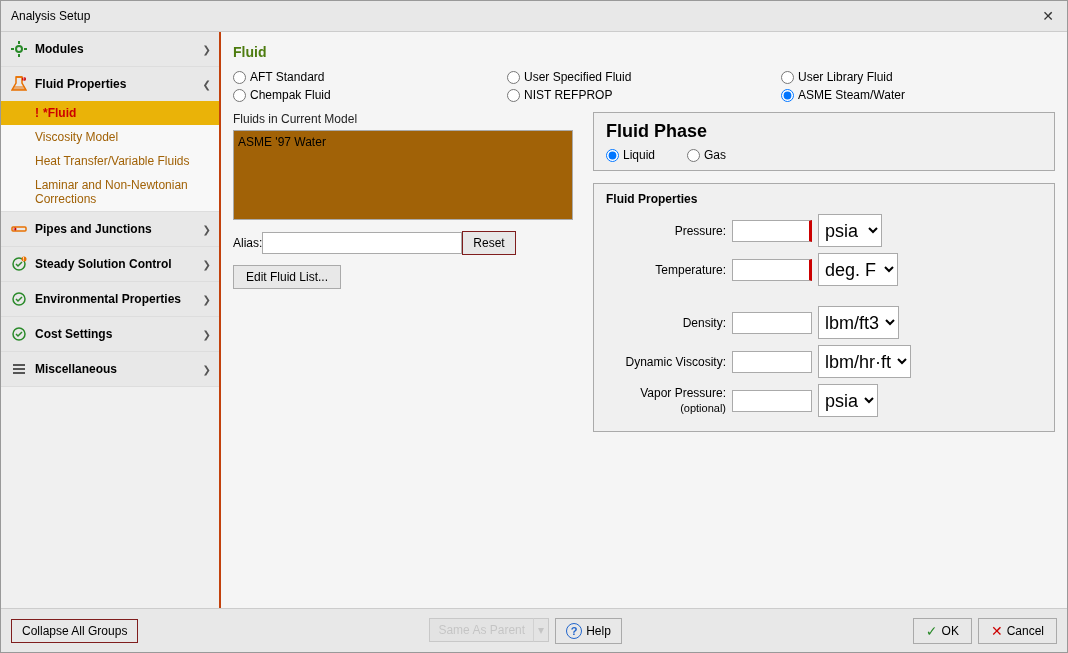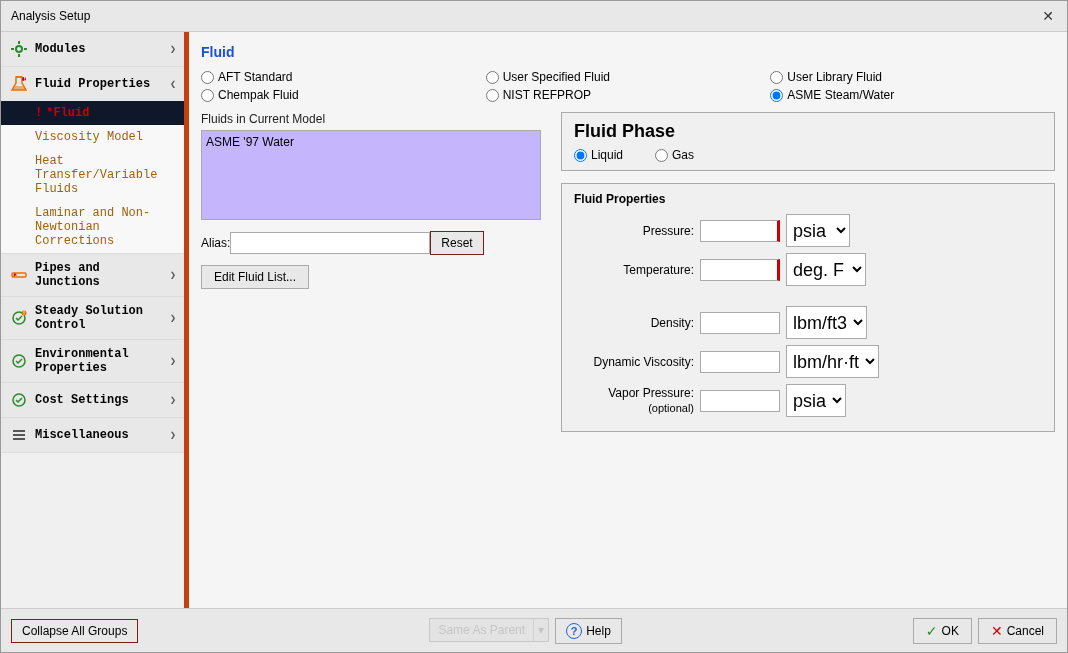--- a/index.html
+++ b/index.html
@@ -42,25 +42,24 @@
     }
 
     .main-content {
       display: flex;
       flex: 1;
       overflow: hidden;
     }
 
     
     .sidebar {
-      width: 188px;
+      width: 220px;
       background: #f0f0f0;
-      border-right: 5px solid #c2410c;
+      border-right: 2px solid #c2410c;
       overflow-y: auto;
-      font-family: Liberation Mono, monospace;
     }
 
     .sidebar-group {
       border-bottom: 1px solid #ddd;
     }
 
     .sidebar-group-header {
       display: flex;
       align-items: center;
       padding: 7px 8px;
@@ -94,21 +93,21 @@
     }
 
     .sidebar-item {
       padding: 5px 8px 5px 34px;
       cursor: pointer;
       font-size: 12px;
       color: #a16207;
     }
 
     .sidebar-item.active {
-      background: #0f172a;
+      background: #eab308;
       color: #000;
       font-weight: bold;
     }
 
     .sidebar-item.has-error {
       color: #cc0000;
     }
 
     
     .right-panel {
@@ -116,21 +115,21 @@
       display: flex;
       flex-direction: column;
       padding: 12px;
       background: #f5f5f5;
     }
 
     .panel-title {
       font-size: 14px;
       font-weight: bold;
       margin-bottom: 10px;
-      color: #1d4ed8;
+      color: #4d7c0f;
     }
 
     .fluid-options {
       display: grid;
       grid-template-columns: 1fr 1fr 1fr;
       gap: 4px 0;
       margin-bottom: 10px;
     }
 
     .radio-option {
@@ -160,21 +159,21 @@
     .section-label {
       font-size: 12px;
       margin-bottom: 4px;
       color: #222;
     }
 
     .fluids-textarea {
       width: 340px;
       height: 90px;
       border: 1px solid #aaa;
-      background: #c4b5fd;
+      background: #a16207;
       font-size: 12px;
       padding: 4px;
       resize: none;
       font-family: inherit;
     }
 
     .alias-row {
       display: flex;
       align-items: center;
       margin-top: 8px;

